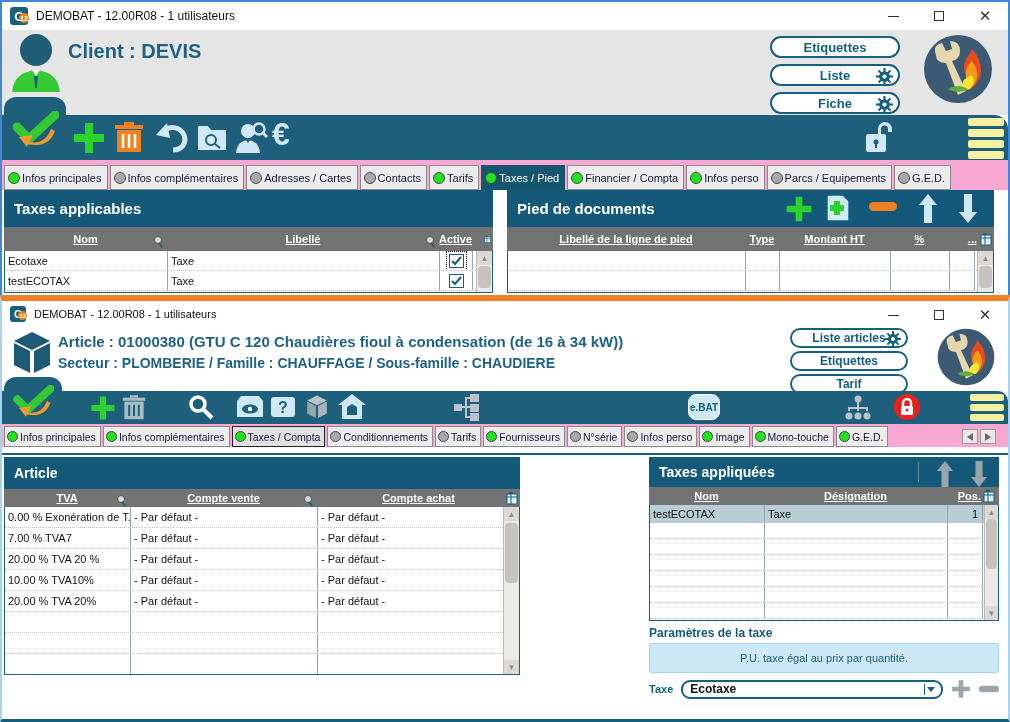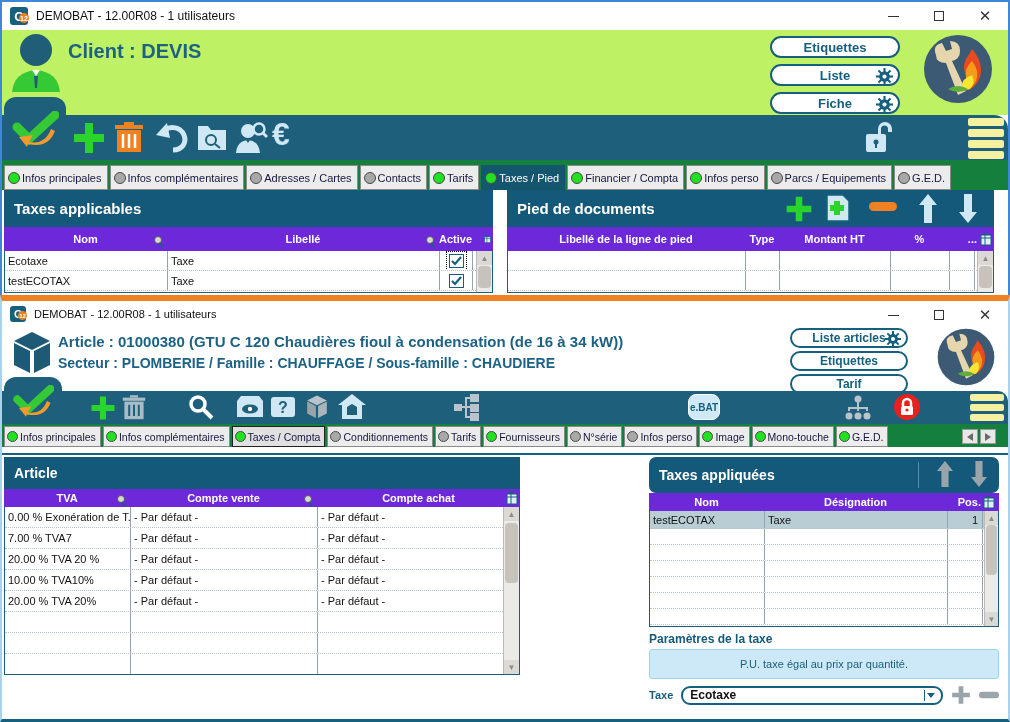--- a/index.html
+++ b/index.html
@@ -18,54 +18,54 @@
   .appicon { width:18px; height:18px; background:#16607e; border-radius:3px; color:#fff; font-weight:bold; font-size:13px; display:flex; align-items:center; justify-content:center; position:relative; margin-right:8px; }
   .appicon .badge { position:absolute; right:-1px; bottom:2px; width:10px; height:10px; background:#e8821e; border-radius:50%; color:#fff; font-size:7px; font-weight:bold; display:flex; align-items:center; justify-content:center; }
   .titletext { font-size:12px; color:#111; }
   .winctrls { position:absolute; right:0; top:0; height:28px; display:flex; }
   .ctrl { width:46px; height:28px; display:flex; align-items:center; justify-content:center; color:#333; }
   .ctrl .min { width:11px; height:1px; background:#333; }
   .ctrl .max { width:10px; height:10px; border:1px solid #333; }
   .ctrl .cls { font-size:15px; line-height:10px; }
 
   
-  .hdr1 { position:relative; height:85px; background:#bef264; }
+  .hdr1 { position:relative; height:85px; background:#e5e5e5; }
   .hdr2 { position:relative; height:64px; background:#fff; }
   .htitle { font-weight:bold; color:#1d6285; }
   .hbtn { width:130px; height:22px; border:2px solid #16607e; border-radius:11px; background:#fff; color:#16607e; font-weight:bold; font-size:13px; display:flex; align-items:center; justify-content:center; position:relative; }
   .hbtn2 { width:118px; height:20px; font-size:12px; border-radius:10px;align-items:center; }
   .hbtn .gear { position:absolute; right:5px; top:2px; }
 
   
   .toolbar1 { position:relative; height:45px; background:#1e607c; border-top-right-radius:14px; }
   .toolbar2 { position:relative; height:33px; background:#1e607c; border-top-right-radius:10px; }
   .checktab { position:absolute; background:#1e607c; border-radius:12px 12px 0 0; display:flex; align-items:center; justify-content:center; }
   .burger { position:absolute; right:4px; display:flex; flex-direction:column; gap:3px; }
   .burger span { width:36px; height:8px; background:#f5f1a0; border-radius:2px; }
   .burger2 span { width:34px; height:7px; }
   .euro { color:#cfe8f4; font-size:32px; font-weight:bold; }
 
   
-  .tabs { background:#15803d; display:flex; align-items:flex-end; padding-left:2px; gap:2px; position:relative; }
+  .tabs { background:#f9a8d4; display:flex; align-items:flex-end; padding-left:2px; gap:2px; position:relative; }
   .tabs1 { height:30px; }
   .tabs2 { height:23px; }
   .tab { display:flex; align-items:center; gap:2px; background:#ececec; border:1px solid #8a8a8a; height:25px; padding:0 5px 0 3px; font-size:11px; color:#17173f; white-space:nowrap; }
   .tabs2 .tab { height:21px; font-size:10.5px; padding:0 4px 0 2px; }
   .tab.active1 { background:#15566f; border-color:#15566f; color:#fff; }
   .tab.active2 { background:#e0e0e0; border:1.5px solid #222; }
   .dot { width:12px; height:12px; border-radius:50%; border:1px solid #4a4a4a; flex:0 0 auto; }
   .tabs2 .dot { width:11px; height:11px; }
   .dot.green { background:#21e121; }
   .dot.gray  { background:#a8a8a8; }
   .tabscroll { position:absolute; right:12px; bottom:3px; display:flex; gap:2px; }
   .tabscroll .sb { width:16px; height:15px; background:#e8e8e8; border:1px solid #9a9a9a; display:flex; align-items:center; justify-content:center; }
 
   
   .band { background:#14597a; color:#fff; font-weight:bold; display:flex; align-items:center; padding-left:10px; }
-  .colh { background:#6d28d9; color:#fff; font-weight:bold; font-size:11px; display:grid; align-items:center; position:relative; }
+  .colh { background:#737373; color:#fff; font-weight:bold; font-size:11px; display:grid; align-items:center; position:relative;text-decoration:underline; }
   .colh .cc { text-align:center; position:relative; }
   .rowgrid { display:grid; align-items:center; background:#fff; border-bottom:1px dotted #b9c4ca; font-size:11px; color:#111; }
   .rowgrid > div { height:100%; display:flex; align-items:center; padding-left:3px; border-right:1px solid #8fa6b2; overflow:hidden; white-space:nowrap; }
   .tbl { border:1px solid #16607e; border-top:none; background:#fff; display:flex; }
   .tbody { flex:1; overflow:hidden; }
   .vscroll { width:16px; background:#eceae6; border-left:1px solid #bbb; position:relative; }
   .vscroll .arr { width:100%; height:14px; background:#dcd9d4; color:#8a8a8a; font-size:8px; display:flex; align-items:center; justify-content:center; }
   .vscroll .arr.dn { position:absolute; bottom:0; }
   .vscroll .thumb { position:absolute; left:1px; right:1px; background:#c7c3bc; border-radius:4px; }
   .chk { width:15px; height:14px; border:1px solid #16607e; background:#fff; display:flex; align-items:center; justify-content:center; }
@@ -685,21 +685,21 @@
           </div>
           <div class="vscroll">
             <div class="arr">▲</div>
             <div class="thumb" style="top:16px; height:60px;"></div>
             <div class="arr dn">▼</div>
           </div>
         </div>
       </div>
 
       <div class="abs" style="left:647px; top:2px; width:350px;">
-        <div class="band" style="height:36px; font-size:14px; position:relative;border-radius:7px;">
+        <div class="band" style="height:30px; font-size:14px; position:relative;">
             <span>Taxes appliquées</span>
           <div class="abs" style="right:80px; top:5px; bottom:5px; width:1px; background:#5d8ba0;"></div>
           <div class="abs" style="right:46px; top:4px;">
               <svg width="16" height="26" viewBox="0 0 18 29">
                 <path d="M9 0 L18 11 H13 V29 H5 V11 H0 Z" fill="#9aa5ab"></path>
               </svg>
             </div>
           <div class="abs" style="right:12px; top:4px;">
               <svg width="16" height="26" viewBox="0 0 18 29">
                 <path d="M9 29 L0 18 H5 V0 H13 V18 H18 Z" fill="#9aa5ab"></path>

